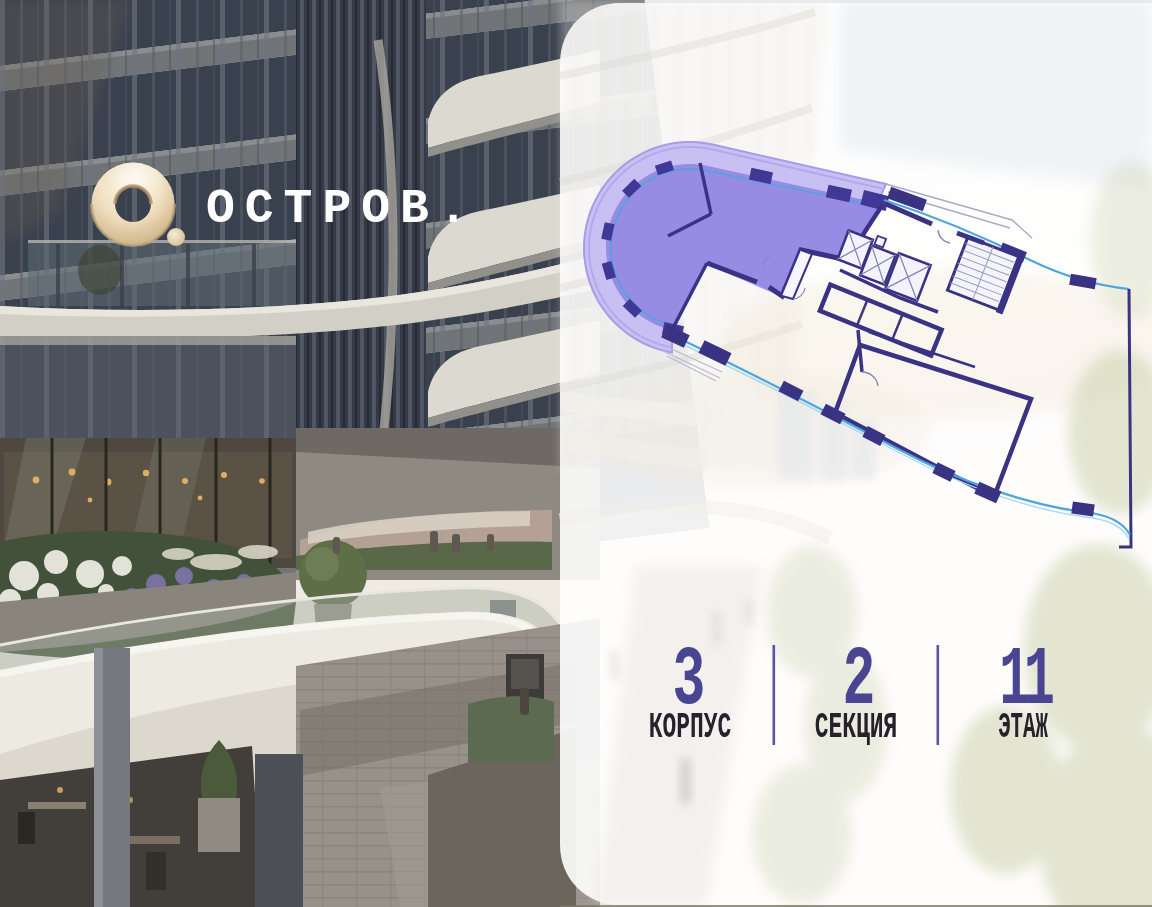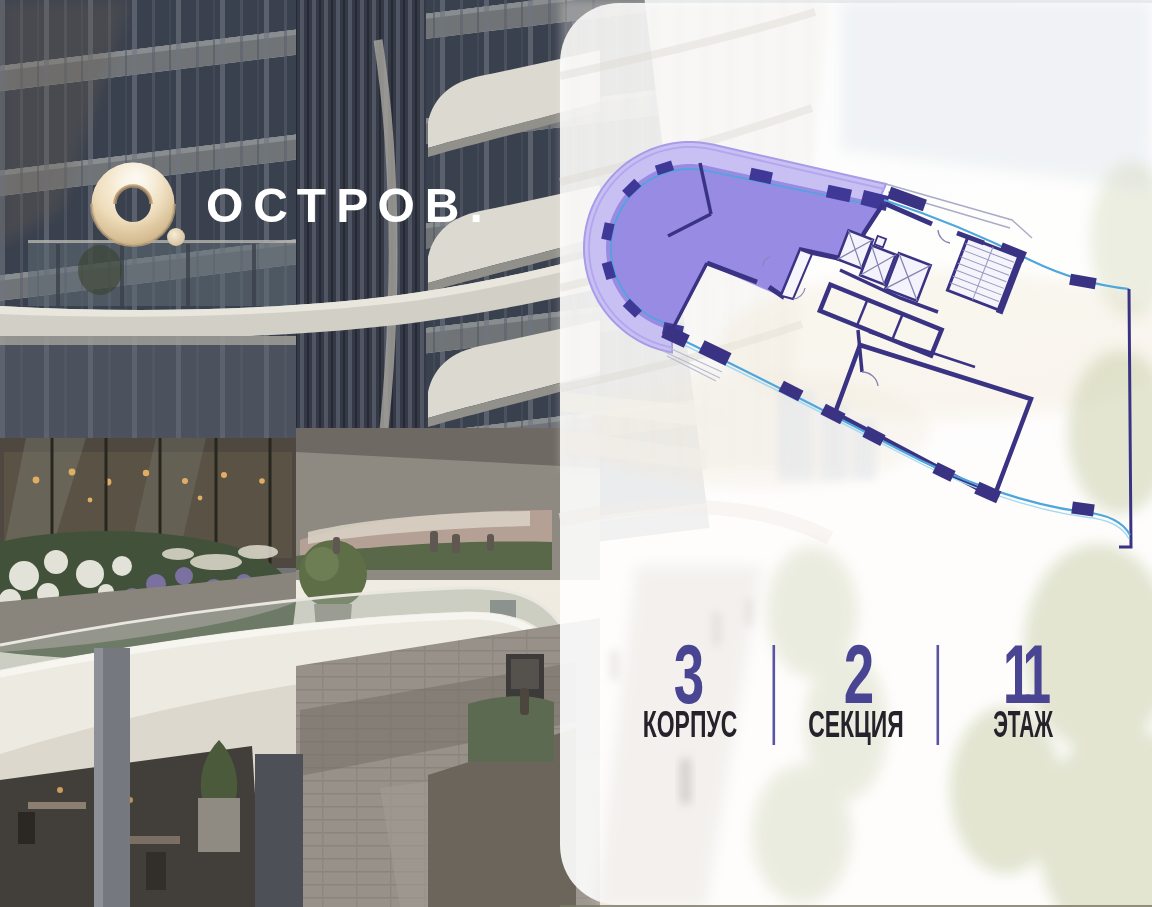--- a/index.html
+++ b/index.html
@@ -1,16 +1,16 @@
 <!DOCTYPE html>
 <html><head>
 <meta charset="utf-8">
 <style>
   html,body{margin:0;padding:0;background:#888;}
-  .stage{position:relative;width:1152px;height:907px;overflow:hidden;font-family:Liberation Sans, sans-serif;}
+  .stage{position:relative;width:1152px;height:907px;overflow:hidden;font-family:Liberation Mono, monospace;}
   svg{display:block;}
 </style>
 </head>
 <body>
 <div class="stage">
 <svg width="1152" height="907" viewBox="0 0 1152 907">
 <defs>
   <filter id="soft" x="-40%" y="-40%" width="180%" height="180%">
           <feGaussianBlur stdDeviation="7"></feGaussianBlur>
         </filter>

